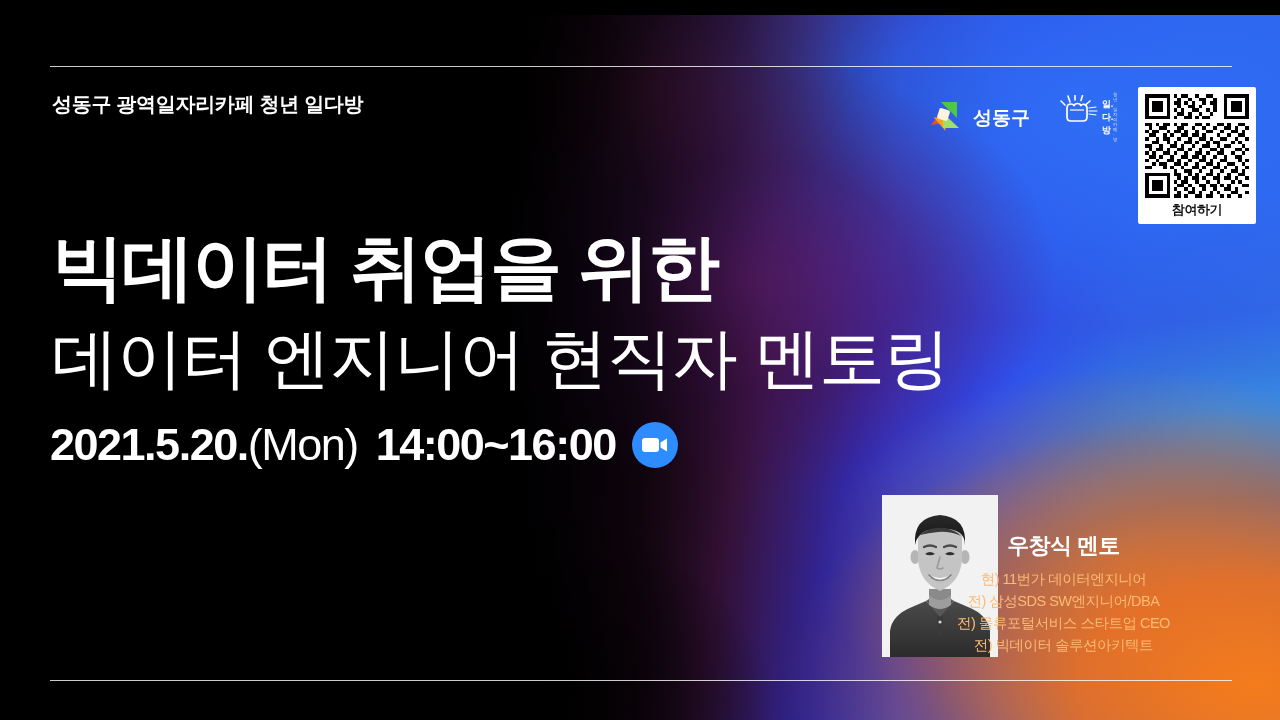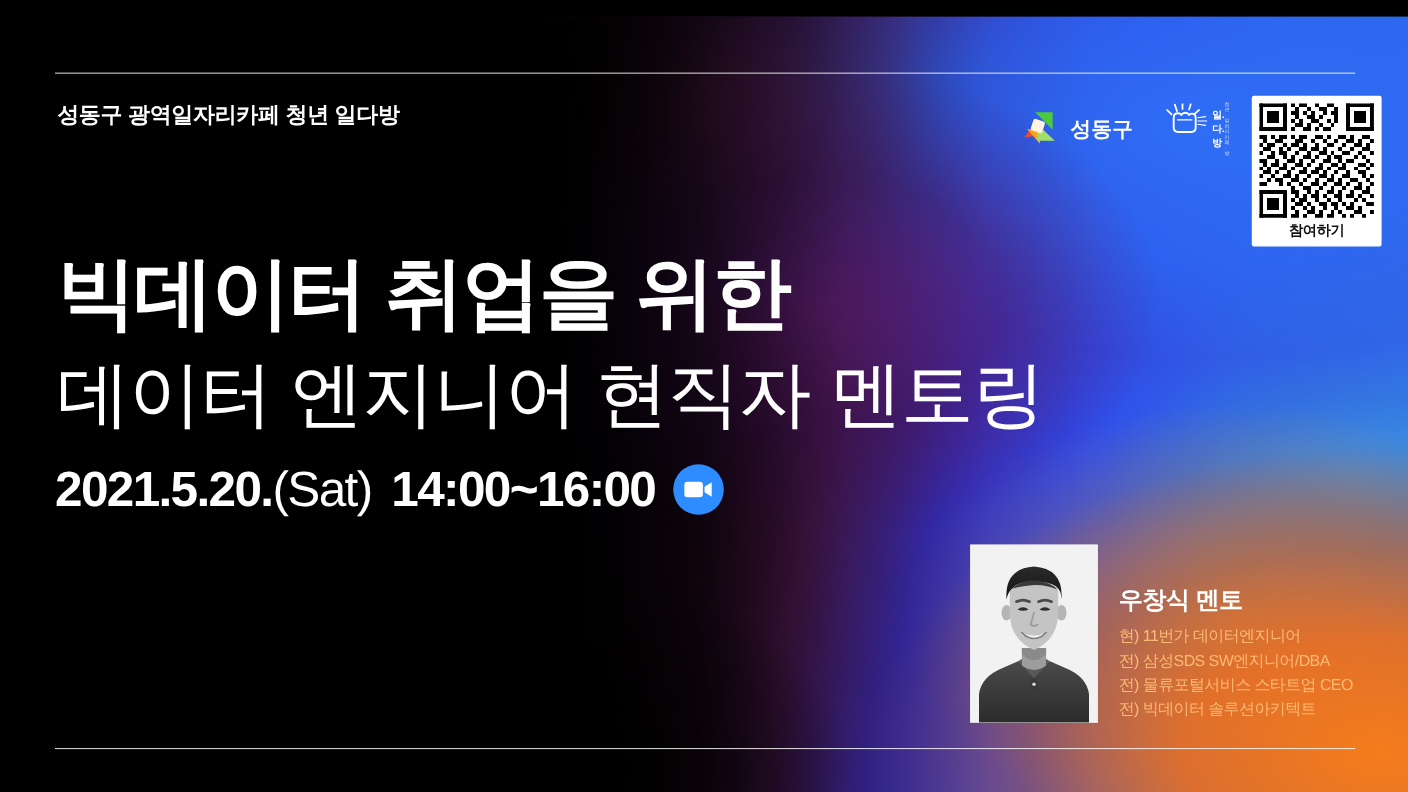--- a/index.html
+++ b/index.html
@@ -156,21 +156,21 @@
     width:46px;height:46px;border-radius:50%;background:#2d8cff;
     margin-left:16px;display:flex;align-items:center;justify-content:center;flex:none;
   }
 
   
   .mentor-photo{
     position:absolute;left:882px;top:480px;width:116px;height:162px;
     background:#fff;overflow:hidden;
   }
   .mentor-photo svg{display:block;width:116px;height:162px;}
-  .mentor-info{position:absolute;left:1017px;top:516px;}
+  .mentor-info{position:absolute;left:957px;top:516px;text-align:center;}
   .mentor-name{
     font-size:22px;font-weight:700;color:#fff;letter-spacing:-0.6px;
     margin-bottom:7px;white-space:nowrap;
   }
   .mentor-line{
     font-size:14.5px;font-weight:400;color:#fdba74;letter-spacing:-0.5px;
     line-height:1.52;white-space:nowrap;
   }
 </style>
 </head>
@@ -467,21 +467,21 @@
       </span>
       <div class="qr-label">참여하기</div>
     </div>
   </div>
 
   <div class="title-1">빅데이터 취업을 위한</div>
   <div class="title-2">데이터 엔지니어 현직자 멘토링</div>
 
   <div class="datetime">
     <span class="dt-date">2021.5.20.</span>
-    <span class="dt-day">(Sat)</span>
+    <span class="dt-day">(Mon)</span>
     <span class="dt-time">14:00~16:00</span>
     <span class="zoom-icon">
       <svg width="26" height="16" viewBox="0 0 26 16" aria-hidden="true">
         <rect x="0" y="1" width="17" height="14" rx="3" fill="#ffffff"></rect>
         <path d="M18.5 5.6 L25 1.4 L25 14.6 L18.5 10.4 Z" fill="#ffffff"></path>
       </svg>
     </span>
   </div>
 
   <div class="mentor-photo">

